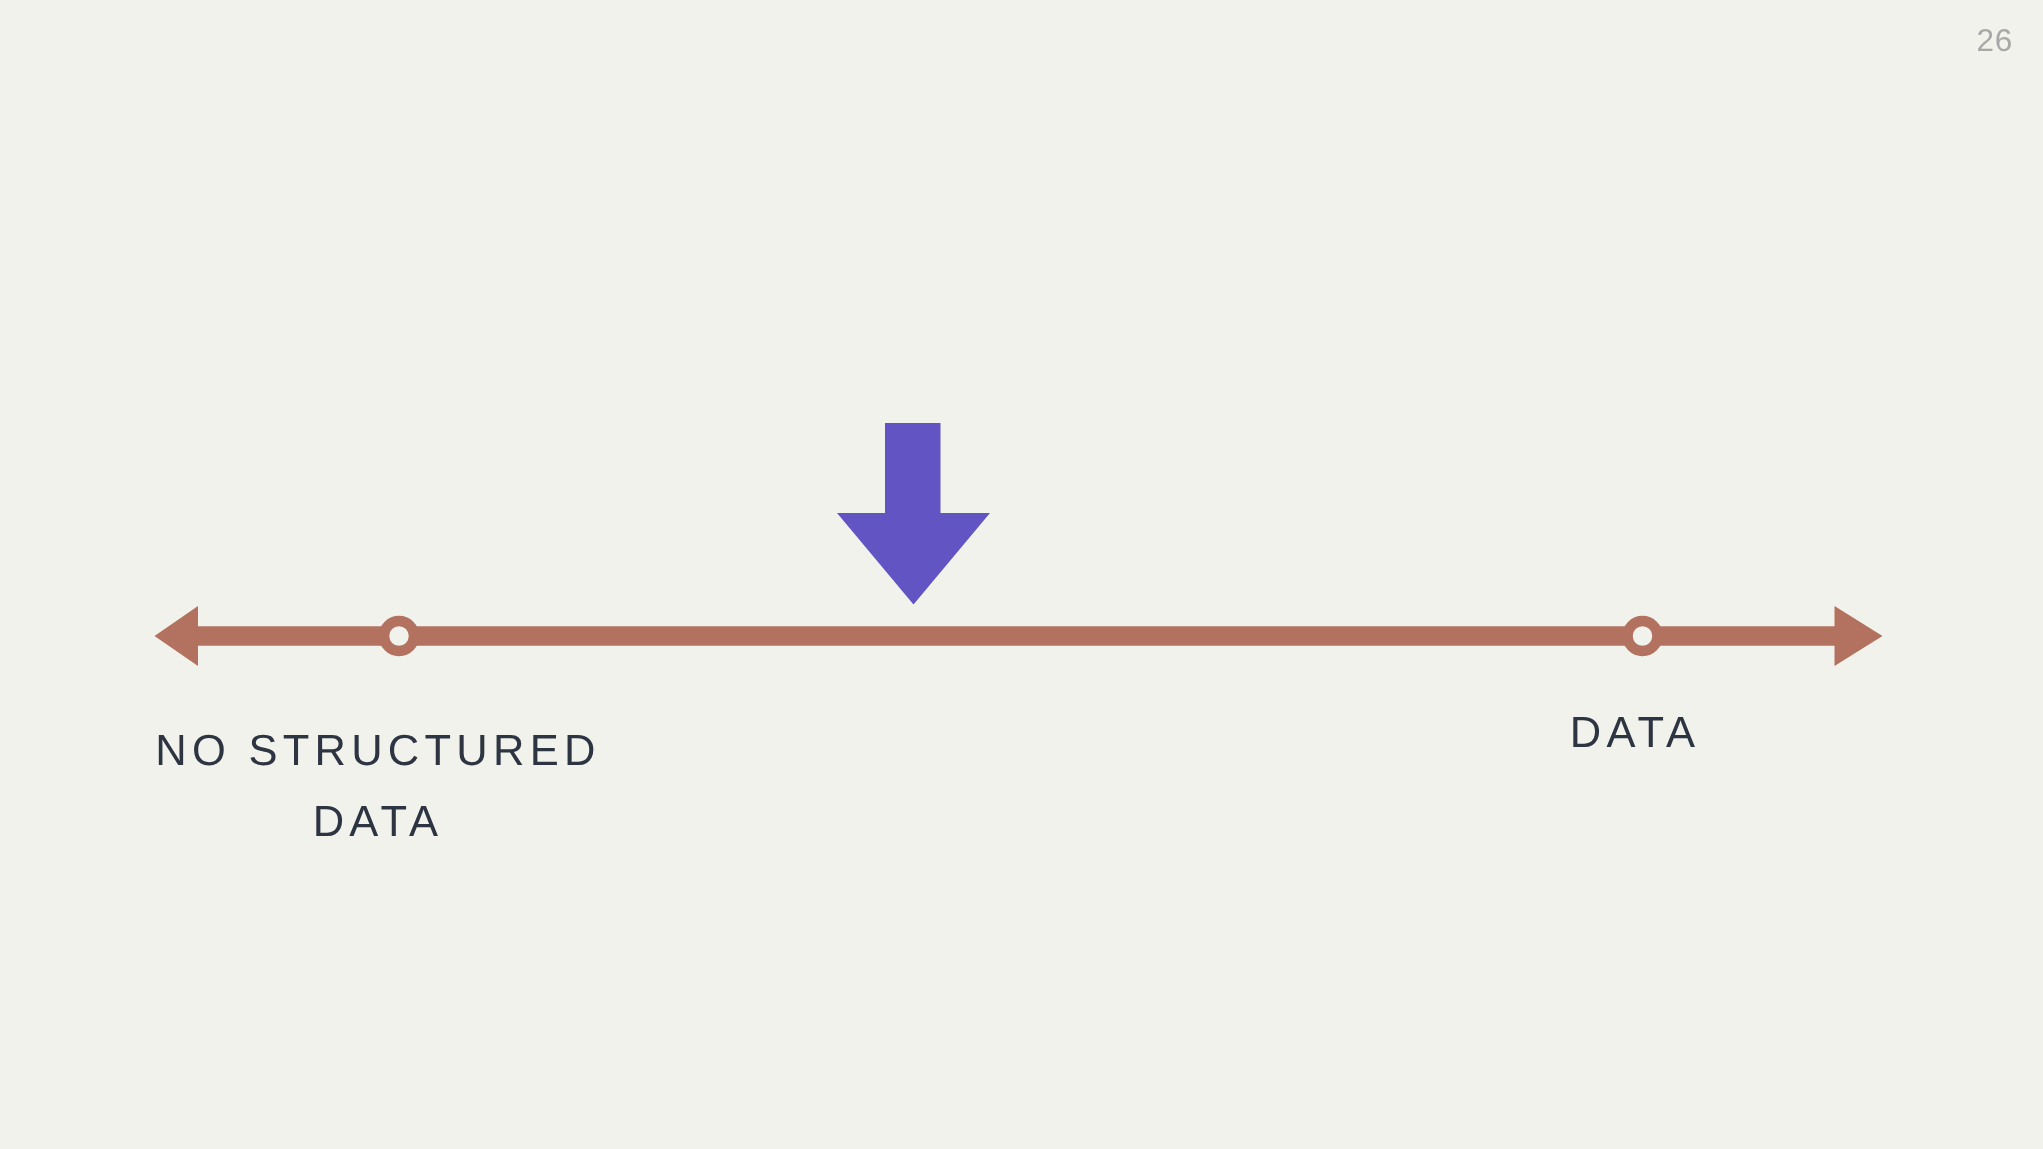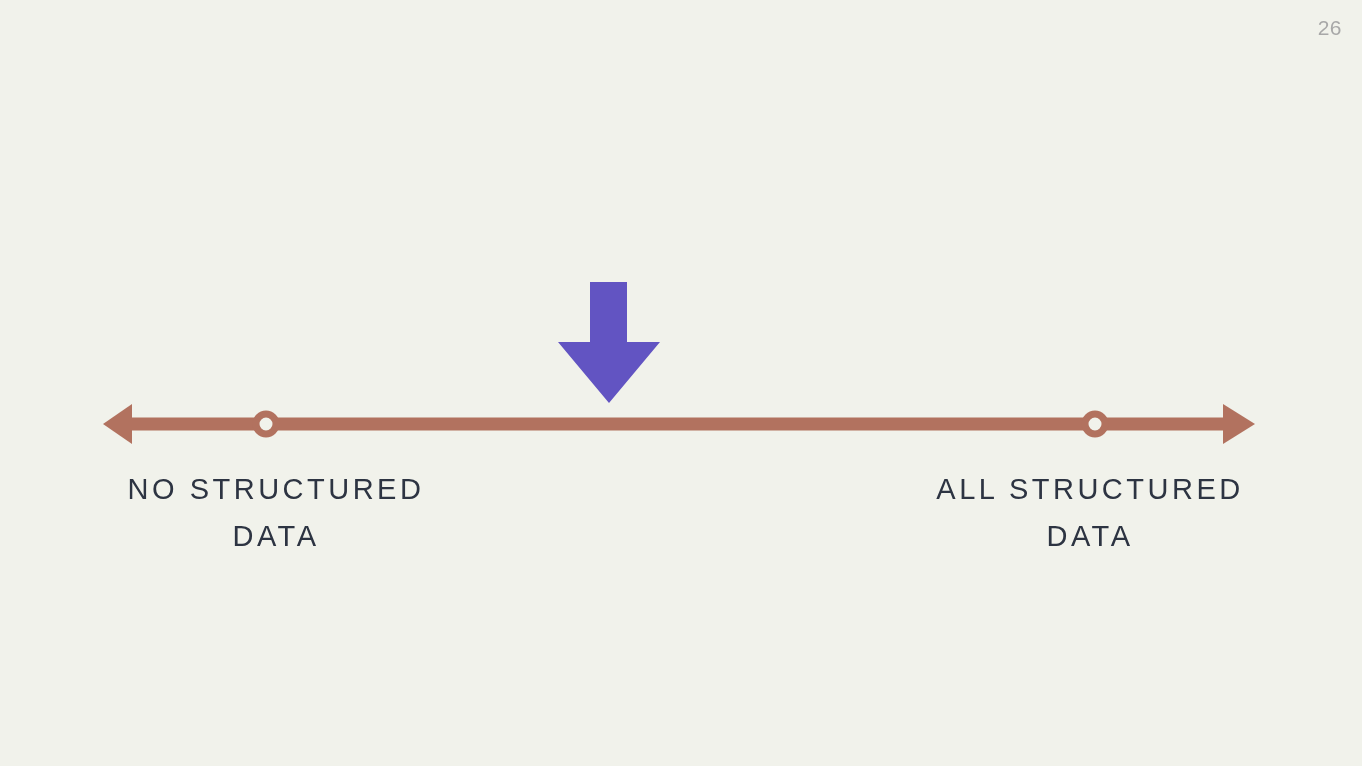--- a/index.html
+++ b/index.html
@@ -61,21 +61,21 @@
     top: 466px;
     transform: translateX(-50%);
     text-align: center;
     color: var(--text, #2d3442);
     font-size: 29px;
     font-weight: 500;
     letter-spacing: 3.5px;
     line-height: 47px;
     white-space: nowrap;
   }
-  .endpoint-label.left  { left: 276px; }
+  .endpoint-label.left  { left: 252px; margin-top: 12px; }
   .endpoint-label.right { left: 1090px; }
   .endpoint-label span { display: block; }
 </style>
 </head>
 <body>
 
 <div class="slide">
 
   <div class="page-number">26</div>
 
@@ -91,17 +91,16 @@
     <circle cx="171" cy="26" r="10" stroke-width="7" fill="#f1f2eb" class="marker-left" stroke="#b2725f"></circle>
     <circle cx="1000" cy="26" r="10" stroke-width="7" fill="#f1f2eb" class="marker-right" stroke="#b2725f"></circle>
   </svg>
 
   <div class="endpoint-label left">
     <span>NO STRUCTURED</span>
     <span>DATA</span>
   </div>
 
   <div class="endpoint-label right">
-    <span>ALL STRUCTURED</span>
     <span>DATA</span>
   </div>
 
 </div>
 
 </body></html>

